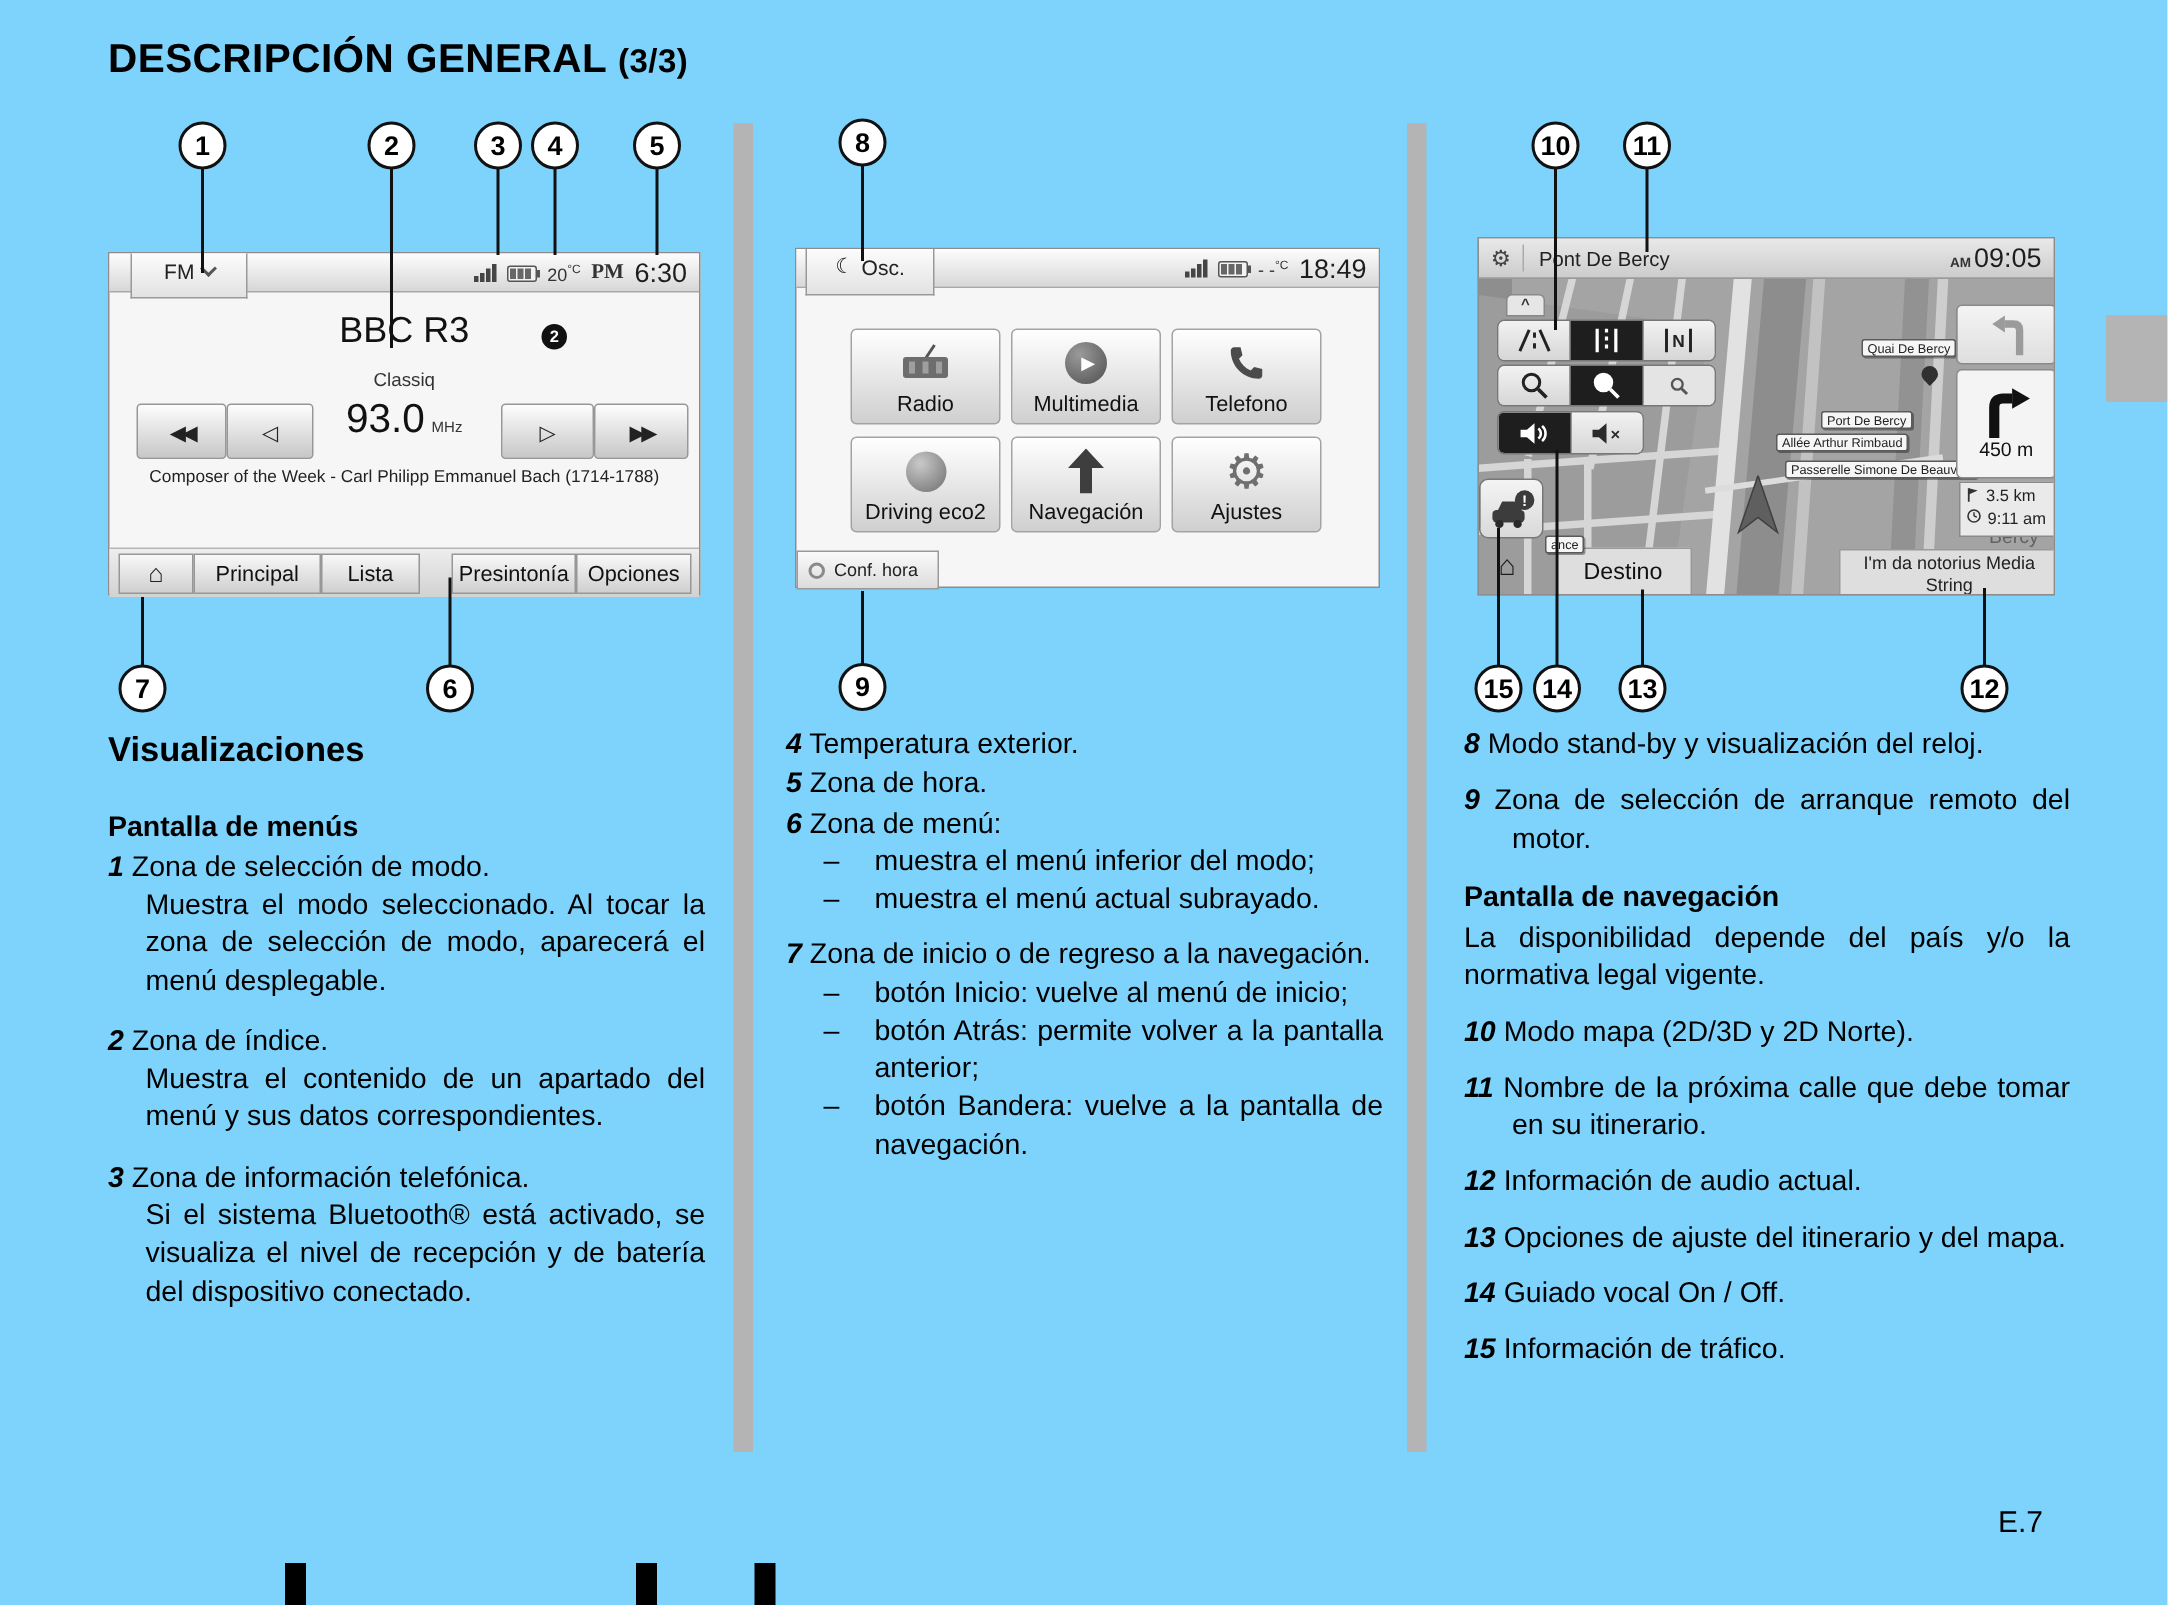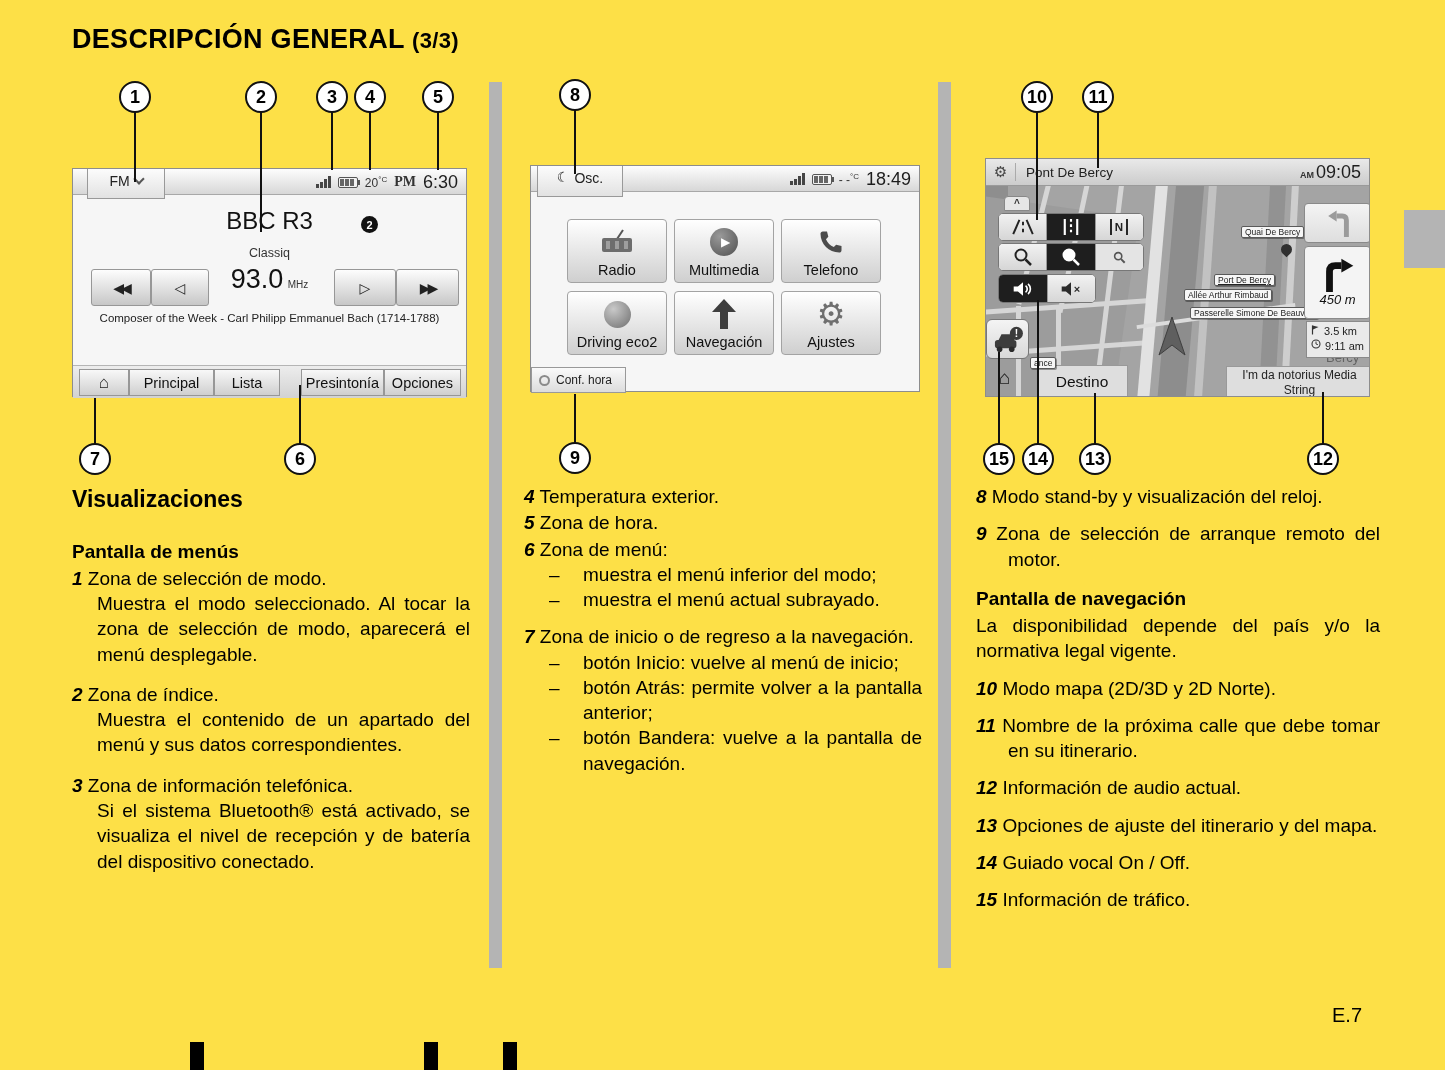--- a/index.html
+++ b/index.html
@@ -1,18 +1,18 @@
 <!DOCTYPE html>
 <html><head>
 <meta charset="utf-8">
 <style>
   * { box-sizing: border-box; }
   html,body { margin:0; padding:0; background:#ffffff; }
   #page {
-    position:relative; width:1445px; height:1070px; background:#fde047;
+    position:relative; width:1445px; height:1070px; background:#7dd3fc;
     font-family:"Liberation Sans", sans-serif; color:#000; overflow:hidden;
   }
   
   .doc-title { position:absolute; left:72px; top:24px; font-weight:bold; font-size:27px; letter-spacing:.3px; }
   .doc-title .suffix { font-size:22px; }
   .col { position:absolute; top:484px; width:398px; font-size:19px; line-height:1.33; text-align:justify; }
   .col h2 { font-size:23px; font-weight:bold; margin:0 0 24px 0; text-align:left;}
   .col h3 { font-size:19px; font-weight:bold; margin:10px 0 2px 0; text-align:left;}
   .item { margin:0 0 15px 0; }
   .item.tight { margin-bottom:1px; }
@@ -100,21 +100,21 @@
   .ncell.sel { background:#1e1e1e; }
   .chevbtn { position:absolute; width:26px; height:15px; background:#e6e6e6; border:1px solid #888;
     border-radius:4px 4px 0 0; font-size:10px; font-weight:bold; color:#333; text-align:center; line-height:13px; }
   .trafficbtn { position:absolute; width:43px; height:40px; border:1px solid #777; border-radius:6px;
     background:linear-gradient(#f4f4f4,#d9d9d9); display:flex; align-items:center; justify-content:center; }
   .desttab { position:absolute; background:#dedede; border:1px solid #999; border-bottom:none;
     display:flex; align-items:center; justify-content:center; font-size:15.5px; color:#111; }
   .maplabel { position:absolute; background:#f6f6f6; border:1px solid #5a5a5a; border-radius:2px;
     font-size:8.5px; color:#222; padding:0 3px; white-space:nowrap; box-shadow:1px 1px 0 rgba(0,0,0,.35); z-index:3;}
   .rbtn { position:absolute; border:1px solid #8a8a8a; border-radius:4px; background:linear-gradient(#f4f4f4,#dedede);
-    display:flex; flex-direction:column; align-items:center; justify-content:center; z-index:3;font-style:italic; }
+    display:flex; flex-direction:column; align-items:center; justify-content:center; z-index:3; }
   .turndist { font-size:13px; color:#111; }
   .infobox { position:absolute; border:1px solid #8a8a8a; background:#eaeaea; font-size:11px; color:#222;
     padding:2px 4px; line-height:1.4; z-index:3; }
   .inforow { display:flex; gap:4px; white-space:nowrap; }
   .mediabox { position:absolute; background:#dedede; border:1px solid #999; display:flex; align-items:center;
     justify-content:center; text-align:center; font-size:12px; color:#222; line-height:1.25; padding:2px 10px; z-index:3; }
   .bercy { position:absolute; font-size:13px; color:#636363; z-index:2; }
   .posarrow { position:absolute; z-index:2; }
   .pin { position:absolute; width:11px; height:11px; background:#303030; border-radius:50% 50% 50% 0;
     transform:rotate(-45deg); z-index:2; }
@@ -288,21 +288,21 @@
       <div class="road" style="left:30px; top:120px; width:5px; height:95px;"></div>
       <div class="road" style="left:70px; top:122px; width:5px; height:92px;"></div>
       <div class="road" style="left:160px; top:-8px; width:12px; height:240px; transform:rotate(5deg); background:#e2e2e2;"></div>
       <div class="river" style="left:180px; top:-10px; width:28px; height:250px; transform:rotate(5deg);"></div>
       <div class="road" style="left:215px; top:-8px; width:8px; height:240px; transform:rotate(4deg); background:#c2c2c2;"></div>
       <div class="river" style="left:278px; top:-10px; width:16px; height:250px; transform:rotate(3deg); background:#929292;"></div>
       <div class="road" style="left:300px; top:-8px; width:7px; height:240px; transform:rotate(3deg); background:#cecece;"></div>
       <div class="road" style="left:150px; top:128px; width:160px; height:4px; transform:rotate(-8deg); background:#dcdcdc;"></div>
 
       <div class="maplabel" style="left:255px; top:40px;">Quai De Bercy</div>
-      <div class="maplabel" style="left:228px; top:88px;text-decoration:underline;">Port De Bercy</div>
+      <div class="maplabel" style="left:228px; top:88px;">Port De Bercy</div>
       <div class="maplabel" style="left:198px; top:103px;">Allée Arthur Rimbaud</div>
       <div class="maplabel" style="left:204px; top:121px;">Passerelle Simone De Beauvoir</div>
       <div class="maplabel" style="left:44px; top:171px;">ance</div>
       <div class="bercy" style="left:340px; top:164px;">Bercy</div>
       <div class="pin" style="left:295px; top:58px;"></div>
       <div class="posarrow" style="left:172px; top:131px;">
         <svg width="28" height="40" viewBox="0 0 28 40">
             <polygon points="14,0 27,38 14,28 1,38" fill="#5f5f5f" stroke="#3f3f3f" stroke-width="1"></polygon>
           </svg>
       </div>

